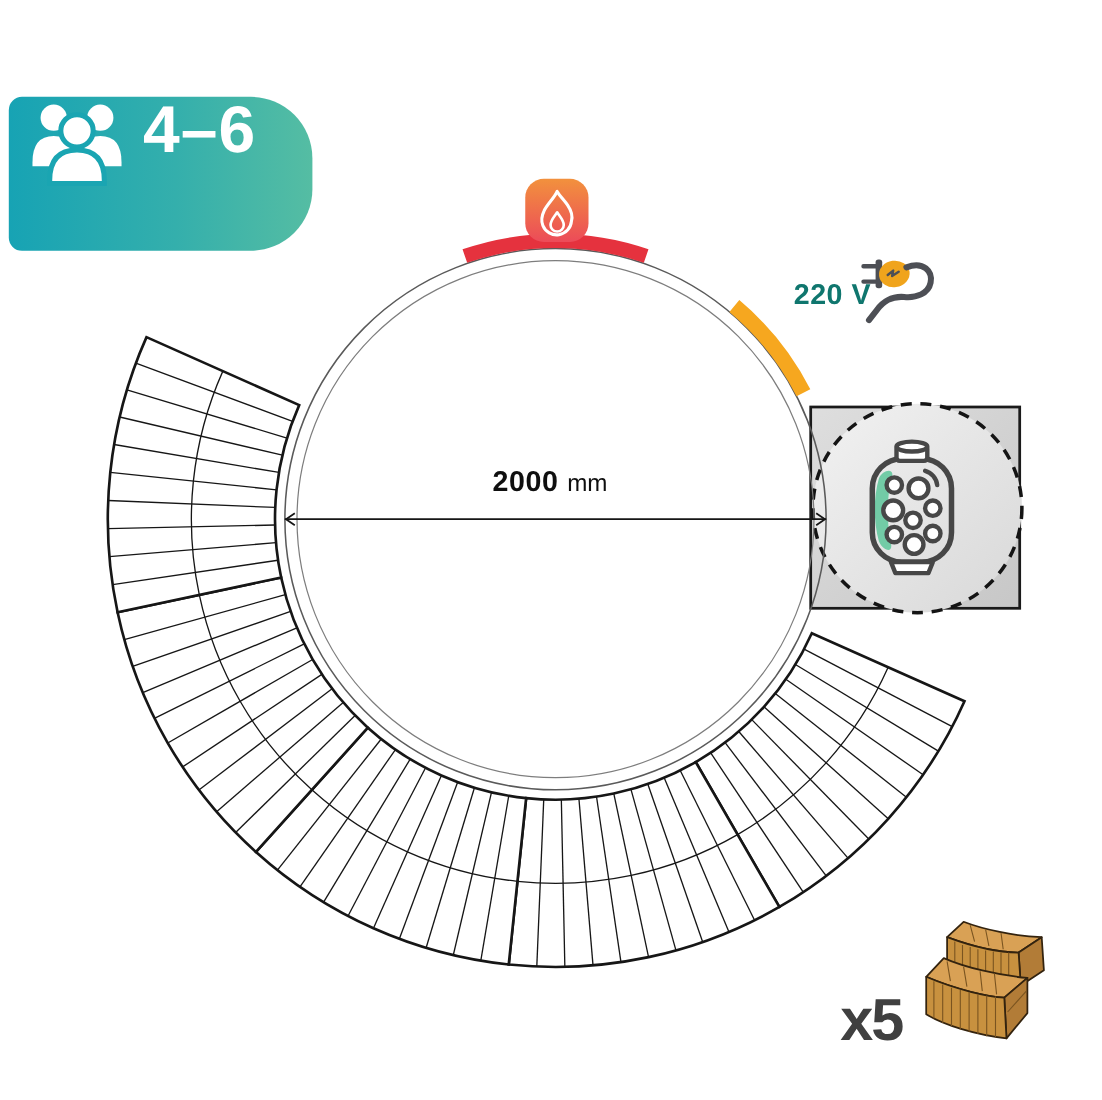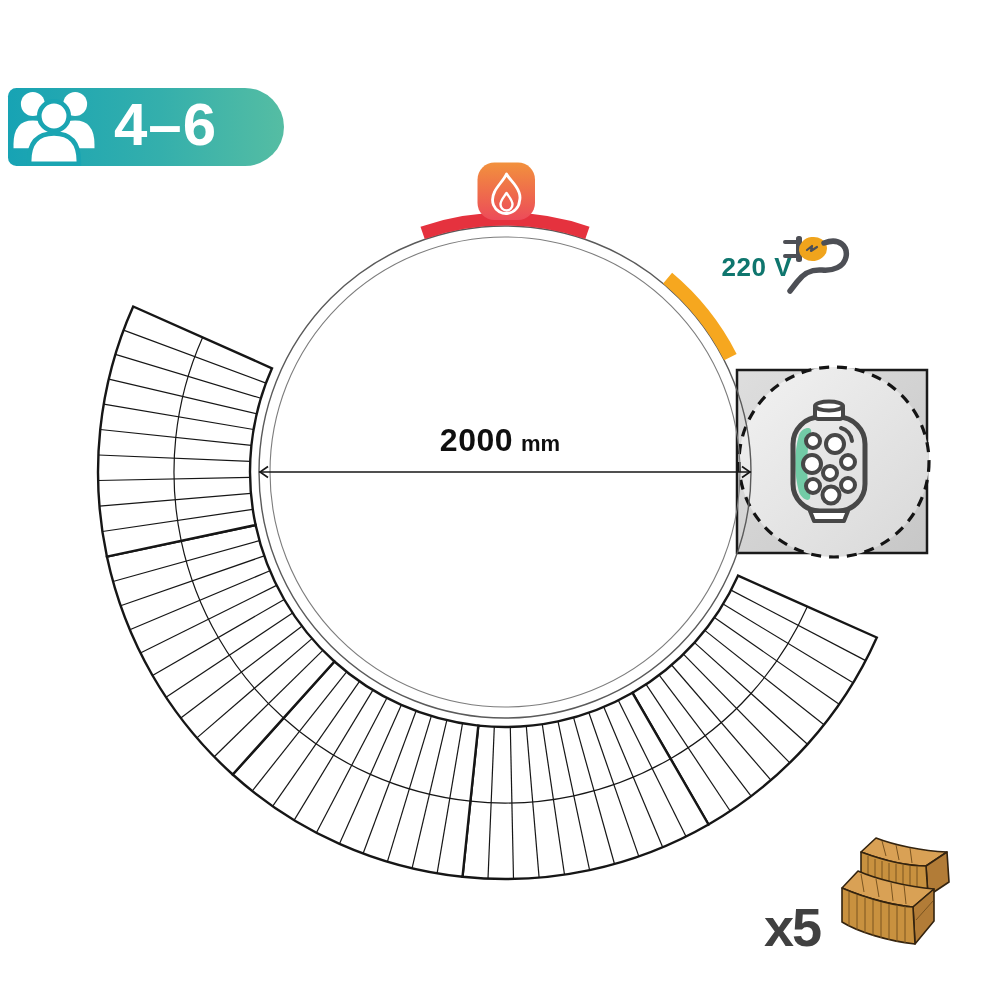--- a/index.html
+++ b/index.html
@@ -2,35 +2,35 @@
 <html><head>
 <meta charset="utf-8">
 <style>
   html,body{margin:0;padding:0;}
   body{
     width:1002px;height:1000px;position:relative;background:#ffffff;overflow:hidden;
     font-family:"Liberation Sans", sans-serif;
   }
   .abs{position:absolute;}
   .badge{
-    left:8px;top:88px;width:276px;height:78px;
+    left:8px;top:88px;width:276px;height:140px;
     background:linear-gradient(90deg,#17A3B4 0%,#34AFAC 55%,#55BDA3 100%);
     border-radius:12px 56px 56px 12px;
-    display:flex;align-items:center;gap:14px;box-sizing:border-box;
+    display:flex;align-items:flex-start;gap:14px;padding-left:16px;box-sizing:border-box;
   }
   .badge-label{
     color:#ffffff;font-size:60px;font-weight:700;letter-spacing:1px;line-height:1;
     padding-bottom:4px;
   }
   .dim-label{
     left:350px;top:422px;width:300px;text-align:center;
     display:flex;justify-content:center;align-items:baseline;gap:8px;color:#0f0f0f;
   }
-  .dim-value{font-size:32px;font-weight:700;letter-spacing:0.5px;}
-  .dim-unit{font-size:22px;font-weight:700;}
+  .dim-value{font-size:26px;font-weight:700;letter-spacing:0.5px;}
+  .dim-unit{font-size:22px;font-weight:400;}
   .power-label{
     left:680px;top:252px;width:112px;text-align:right;
     color:#0f766e;font-size:26px;font-weight:700;letter-spacing:0.5px;
   }
   .steps-label{
     left:744px;top:900px;width:96px;text-align:center;
     color:#404040;font-size:54px;font-weight:700;letter-spacing:-2px;line-height:1;
   }
   svg{display:block;}
 </style>

